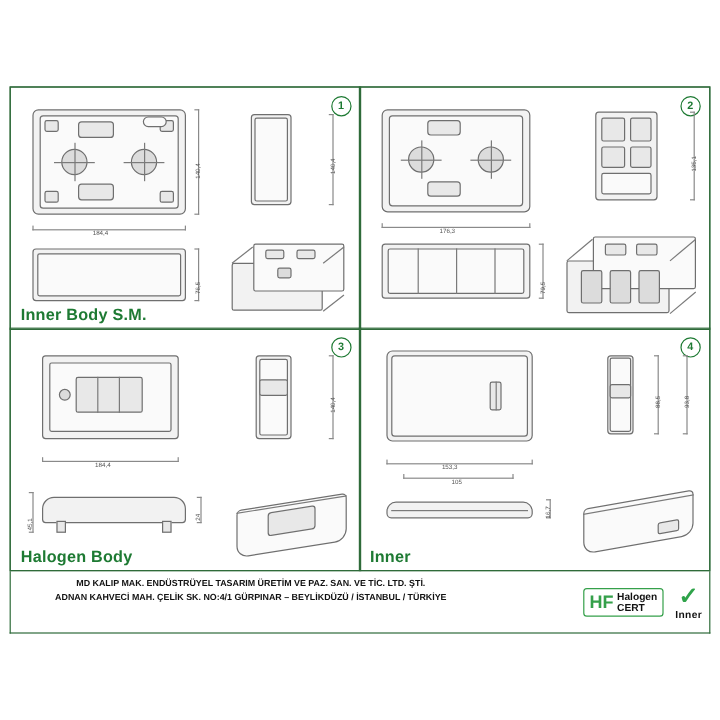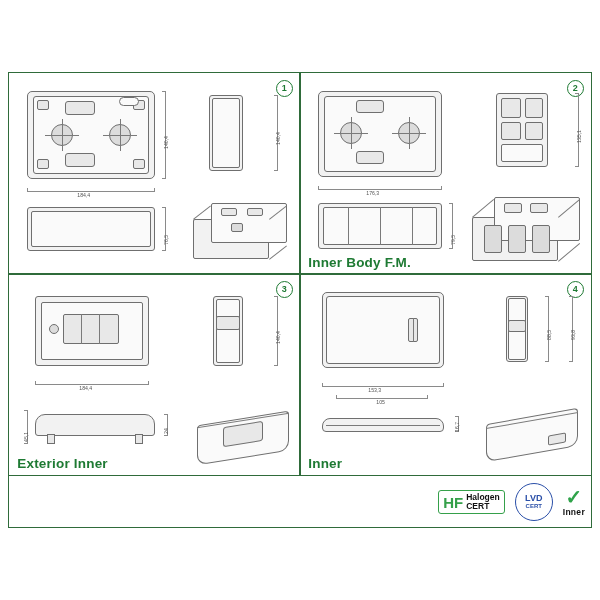--- a/index.html
+++ b/index.html
@@ -210,20 +210,21 @@
         <div class="face" style="left:6px;top:22px;width:76px;height:40px;border-radius:2px;"></div>
         <div class="face light" style="left:24px;top:6px;width:76px;height:40px;border-radius:2px;"></div>
         <div class="line" style="left:6px;top:22px;width:22px;height:1px;transform:rotate(-38deg);transform-origin:left top;"></div>
         <div class="line" style="left:82px;top:22px;width:22px;height:1px;transform:rotate(-38deg);transform-origin:left top;"></div>
         <div class="line" style="left:82px;top:62px;width:22px;height:1px;transform:rotate(-38deg);transform-origin:left top;"></div>
         <div class="face mid" style="left:34px;top:11px;width:16px;height:8px;border-radius:2px;"></div>
         <div class="face mid" style="left:60px;top:11px;width:16px;height:8px;border-radius:2px;"></div>
         <div class="face dark" style="left:44px;top:26px;width:12px;height:9px;border-radius:2px;"></div>
       </div>
 
+      <div class="cell-label">Inner Body S.M.</div>
     </div>
 
     <div class="cell">
       <div class="badge">2</div>
 
       <div class="dw" style="left:18px; top:18px; width:124px; height:92px;">
         <div class="face r5" style="left:0;top:0;width:124px;height:86px;"></div>
         <div class="face light r3" style="left:6px;top:5px;width:112px;height:76px;"></div>
         <div class="face mid r3" style="left:38px;top:9px;width:28px;height:13px;"></div>
         <div class="face mid r3" style="left:38px;top:60px;width:28px;height:13px;"></div>
@@ -270,21 +271,20 @@
         <div class="line" style="left:4px;top:26px;width:28px;height:1px;transform:rotate(-40deg);transform-origin:left top;"></div>
         <div class="line" style="left:90px;top:26px;width:28px;height:1px;transform:rotate(-40deg);transform-origin:left top;"></div>
         <div class="line" style="left:90px;top:70px;width:28px;height:1px;transform:rotate(-40deg);transform-origin:left top;"></div>
         <div class="face mid" style="left:36px;top:12px;width:18px;height:10px;border-radius:2px;"></div>
         <div class="face mid" style="left:62px;top:12px;width:18px;height:10px;border-radius:2px;"></div>
         <div class="face dark" style="left:16px;top:34px;width:18px;height:28px;border-radius:2px;"></div>
         <div class="face dark" style="left:40px;top:34px;width:18px;height:28px;border-radius:2px;"></div>
         <div class="face dark" style="left:64px;top:34px;width:18px;height:28px;border-radius:2px;"></div>
       </div>
 
-      <div class="cell-label">Inner Body F.M.</div>
     </div>
 
     <div class="cell">
       <div class="badge">3</div>
 
       <div class="dw" style="left:26px; top:22px; width:120px; height:80px;">
         <div class="face r3" style="left:0;top:0;width:114px;height:70px;"></div>
         <div class="face light" style="left:6px;top:6px;width:102px;height:58px;border-radius:2px;"></div>
         <div class="face mid" style="left:28px;top:18px;width:56px;height:30px;border-radius:2px;"></div>
         <div class="line vline" style="left:46px;top:18px;height:30px;"></div>
@@ -319,21 +319,21 @@
       <div class="tick h" style="left:155px;top:140px;"></div>
       <div class="tick h" style="left:155px;top:161px;"></div>
       <div class="dim vert" style="left:154px;top:160px;">24</div>
 
       <div class="dw" style="left:184px; top:120px; width:110px; height:76px;">
         <div class="face light" style="left:4px;top:24px;width:92px;height:40px;border-radius:4px 4px 10px 10px;transform:skewY(-9deg);"></div>
         <div class="face mid" style="left:30px;top:30px;width:40px;height:20px;border-radius:3px;transform:skewY(-9deg);"></div>
         <div class="line" style="left:4px;top:26px;width:92px;height:1px;transform:skewY(-9deg);"></div>
       </div>
 
-      <div class="cell-label">Exterior Inner</div>
+      <div class="cell-label">Halogen Body</div>
     </div>
 
     <div class="cell">
       <div class="badge">4</div>
 
       <div class="dw" style="left:22px; top:18px; width:128px; height:84px;">
         <div class="face r5" style="left:0;top:0;width:122px;height:76px;"></div>
         <div class="face light r3" style="left:4px;top:4px;width:114px;height:68px;"></div>
         <div class="face mid" style="left:86px;top:26px;width:10px;height:24px;border-radius:2px;"></div>
         <div class="line vline" style="left:91px;top:26px;height:24px;"></div>
@@ -376,34 +376,32 @@
         <div class="line" style="left:6px;top:22px;width:92px;height:1px;transform:skewY(-10deg);"></div>
       </div>
 
       <div class="cell-label">Inner</div>
     </div>
 
   </div>
 
   <div class="footer">
     <div class="footer-text">
+      <div>MD KALIP MAK. ENDÜSTRÜYEL TASARIM ÜRETİM VE PAZ. SAN. VE TİC. LTD. ŞTİ.</div>
+      <div>ADNAN KAHVECİ MAH. ÇELİK SK. NO:4/1 GÜRPINAR – BEYLİKDÜZÜ / İSTANBUL / TÜRKİYE</div>
     </div>
 
     <div class="logos">
       <div class="hf">
         <span class="hf-hf">HF</span>
         <span class="hf-words">
           <span>Halogen</span>
           <span>CERT</span>
         </span>
       </div>
-      <div class="lvd">
-        <span class="big">LVD</span>
-        <span>CERT</span>
-      </div>
       <div class="rohs">
         <span class="check">✓</span>
         <span class="lbl">Inner</span>
       </div>
     </div>
   </div>
 
 </div>
 
 </body></html>

